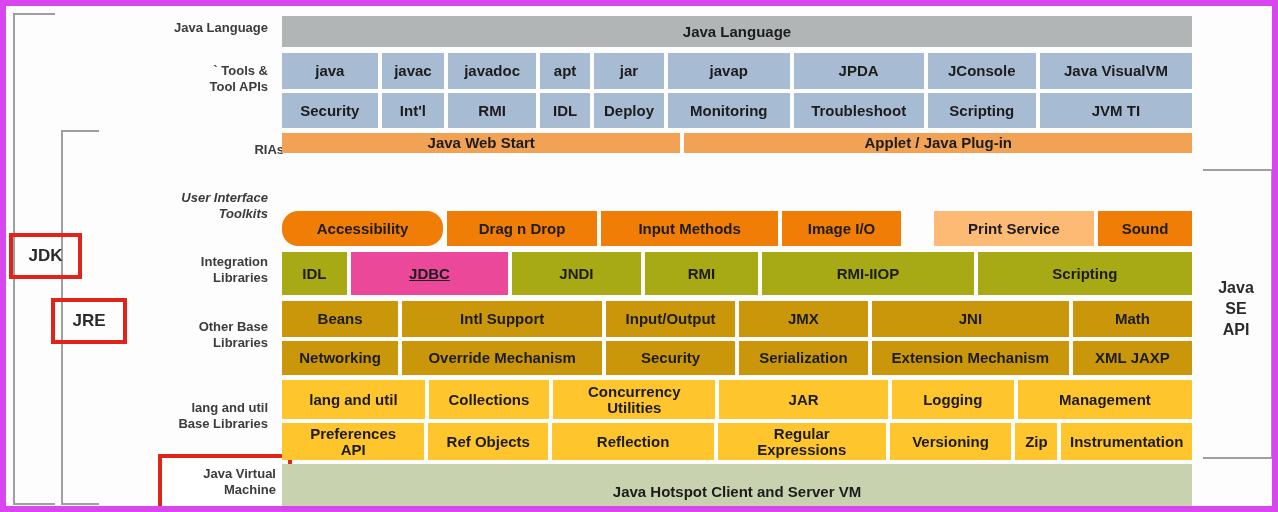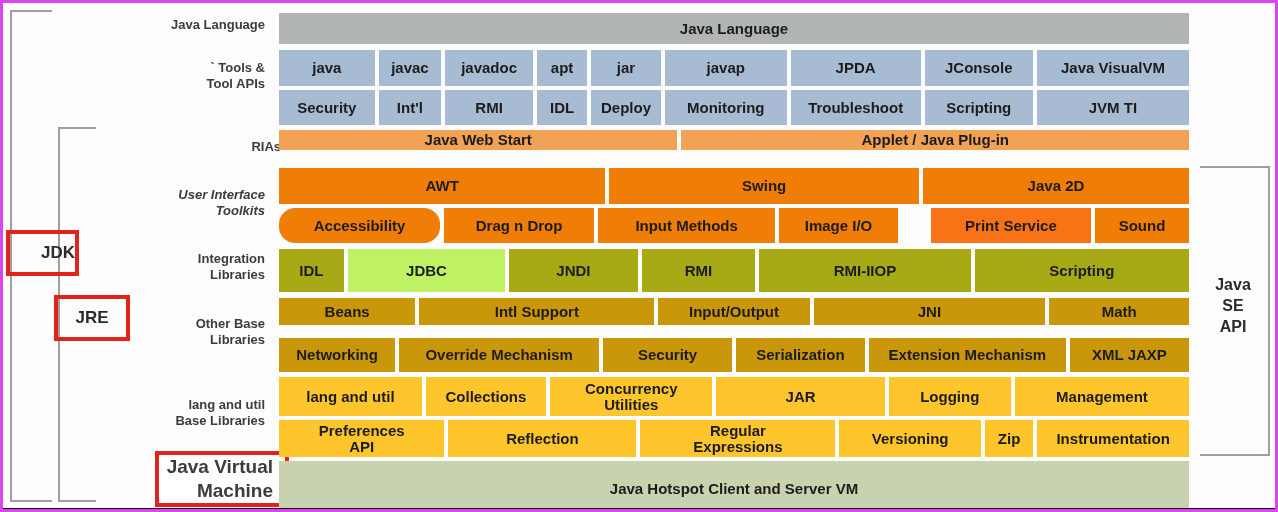--- a/index.html
+++ b/index.html
@@ -1,20 +1,20 @@
 <!DOCTYPE html>
 <html><head>
 <meta charset="utf-8">
 <style>
   html,body{margin:0;padding:0;background:#e9e9e9;}
   #canvas{
     position:relative;
     width:1278px;height:512px;
     background:#fdfdfd;
-    border:3px solid #d946ef;
+    border:6px solid #d946ef;
     box-sizing:border-box;
     overflow:hidden;
     font-family:"Liberation Sans","DejaVu Sans",sans-serif;
   }
   
   #grid{position:absolute;left:276px;top:0;width:910px;height:512px;}
   .row{position:absolute;left:0;width:100%;display:flex;gap:4px;}
   .cell{
     display:flex;align-items:center;justify-content:center;
     text-align:center;
@@ -40,26 +40,26 @@
     border-left:2px solid #9f9f9f;border-top:2px solid #9f9f9f;border-bottom:2px solid #9f9f9f;}
   #se-bracket{left:1197px;top:163px;width:70px;height:290px;
     border-right:2px solid #9f9f9f;border-top:2px solid #9f9f9f;border-bottom:2px solid #9f9f9f;}
   
   .red-box{
     position:absolute;box-sizing:border-box;
     border:4px solid #e0241a;
     display:flex;align-items:center;justify-content:center;
     font-weight:700;color:#2b2b2b;
   }
-  #jdk-box{left:3px;top:227px;width:73px;height:46px;font-size:17px;justify-content:flex-end;}
-  #jre-box{left:51px;top:292px;width:76px;height:46px;font-size:17px;}
+  #jdk-box{left:3px;top:227px;width:73px;height:46px;font-size:17px;}
+  #jre-box{left:45px;top:292px;width:76px;height:46px;font-size:17px;}
   #jvm-box{
     left:152px;top:448px;width:134px;height:56px;
     background:#ffffff;
-    font-size:19px;line-height:1.25;color:#3c3c3c;
+    font-size:13px;line-height:1.25;color:#3c3c3c;
     justify-content:flex-end;text-align:right;
     padding-right:12px;white-space:pre-line;
   }
   
   #java-se-api{
     position:absolute;left:1197px;top:272px;width:66px;
     text-align:center;font-weight:700;font-size:16px;line-height:1.3;
     color:#2b2b2b;white-space:pre-line;
   }
   
@@ -127,45 +127,41 @@
         <div class="cell" style="background: rgb(167, 188, 211); flex-grow: 69;">Deploy</div>
         <div class="cell" style="background: rgb(167, 188, 211); flex-grow: 123;">Monitoring</div>
         <div class="cell" style="background: rgb(167, 188, 211); flex-grow: 132;">Troubleshoot</div>
         <div class="cell" style="background: rgb(167, 188, 211); flex-grow: 109;">Scripting</div>
         <div class="cell" style="background: rgb(167, 188, 211); flex-grow: 155;">JVM TI</div>
       </div>
       <div class="row" style="top: 127px; height: 20px; border-radius: 12px;">
         <div class="cell" style="background: rgb(242, 162, 84); flex-grow: 398;">Java Web Start</div>
         <div class="cell" style="background: rgb(242, 162, 84); flex-grow: 508;">Applet / Java Plug-in</div>
       </div>
-      <div class="row" style="top: 165px; height: 36px;">
-        <div class="cell" style="background: rgb(240, 125, 5); flex-grow: 326;">AWT</div>
-        <div class="cell" style="background: rgb(240, 125, 5); flex-grow: 309;">Swing</div>
-        <div class="cell" style="background: rgb(240, 125, 5); flex-grow: 265;">Java 2D</div>
-      </div>
       <div class="row" style="top: 205px; height: 35px;">
         <div class="cell" style="background: rgb(240, 125, 5); flex-grow: 166; border-radius: 16px;">Accessibility</div>
         <div class="cell" style="background: rgb(240, 125, 5); flex-grow: 154;">Drag n Drop</div>
         <div class="cell" style="background: rgb(240, 125, 5); flex-grow: 183;">Input Methods</div>
         <div class="cell" style="background: rgb(240, 125, 5); flex-grow: 121; text-align: right;">Image I/O</div>
-        <div class="cell" style="background: #f97316; flex-grow: 165; margin-left: 29px;">Print Service</div>
+        <div class="cell" style="background: #fdba74; flex-grow: 165; margin-left: 29px;">Print Service</div>
         <div class="cell" style="background: rgb(240, 125, 5); flex-grow: 95;">Sound</div>
       </div>
       <div class="row" style="top: 246px; height: 43px;">
         <div class="cell" style="background: rgb(167, 170, 20); flex-grow: 62;">IDL</div>
-        <div class="cell" style="background: #bef264; flex-grow: 157;">JDBC</div>
+        <div class="cell" style="background: #ec4899; flex-grow: 157; text-decoration: underline;">JDBC</div>
         <div class="cell" style="background: rgb(167, 170, 20); flex-grow: 127;">JNDI</div>
         <div class="cell" style="background: rgb(167, 170, 20); flex-grow: 112;">RMI</div>
         <div class="cell" style="background: rgb(167, 170, 20); flex-grow: 212;">RMI-IIOP</div>
         <div class="cell" style="background: rgb(167, 170, 20); flex-grow: 215;">Scripting</div>
       </div>
-      <div class="row" style="top: 295px; height: 27px;">
+      <div class="row" style="top: 295px; height: 36px;">
         <div class="cell" style="background: rgb(202, 150, 10); flex-grow: 115;">Beans</div>
         <div class="cell" style="background: rgb(202, 150, 10); flex-grow: 201;">Intl Support</div>
         <div class="cell" style="background: rgb(202, 150, 10); flex-grow: 128;">Input/Output</div>
+        <div class="cell" style="background: rgb(202, 150, 10); flex-grow: 128;">JMX</div>
         <div class="cell" style="background: rgb(202, 150, 10); flex-grow: 198;">JNI</div>
         <div class="cell" style="background: rgb(202, 150, 10); flex-grow: 118;">Math</div>
       </div>
       <div class="row" style="top: 335px; height: 34px;">
         <div class="cell" style="background: rgb(202, 150, 10); flex-grow: 115;">Networking</div>
         <div class="cell" style="background: rgb(202, 150, 10); flex-grow: 201;">Override Mechanism</div>
         <div class="cell" style="background: rgb(202, 150, 10); flex-grow: 128;">Security</div>
         <div class="cell" style="background: rgb(202, 150, 10); flex-grow: 128;">Serialization</div>
         <div class="cell" style="background: rgb(202, 150, 10); flex-grow: 198;">Extension Mechanism</div>
         <div class="cell" style="background: rgb(202, 150, 10); flex-grow: 118;">XML JAXP</div>
@@ -175,20 +171,21 @@
         <div class="cell" style="background: rgb(254, 197, 45); flex-grow: 119;">Collections</div>
         <div class="cell" style="background: rgb(254, 197, 45); flex-grow: 162;">Concurrency
 Utilities</div>
         <div class="cell" style="background: rgb(254, 197, 45); flex-grow: 168;">JAR</div>
         <div class="cell" style="background: rgb(254, 197, 45); flex-grow: 121;">Logging</div>
         <div class="cell" style="background: rgb(254, 197, 45); flex-grow: 174;">Management</div>
       </div>
       <div class="row" style="top: 417px; height: 37px;">
         <div class="cell" style="background: rgb(254, 197, 45); flex-grow: 142;">Preferences
 API</div>
+        <div class="cell" style="background: rgb(254, 197, 45); flex-grow: 119;">Ref Objects</div>
         <div class="cell" style="background: rgb(254, 197, 45); flex-grow: 162;">Reflection</div>
         <div class="cell" style="background: rgb(254, 197, 45); flex-grow: 168;">Regular
 Expressions</div>
         <div class="cell" style="background: rgb(254, 197, 45); flex-grow: 121;">Versioning</div>
         <div class="cell" style="background: rgb(254, 197, 45); flex-grow: 39;">Zip</div>
         <div class="cell" style="background: rgb(254, 197, 45); flex-grow: 130;">Instrumentation</div>
       </div>
       <div class="row" style="top: 458px; height: 55px;">
         <div class="cell" style="background: rgb(201, 210, 174); flex-grow: 910;">Java Hotspot Client and Server VM</div>
       </div>

